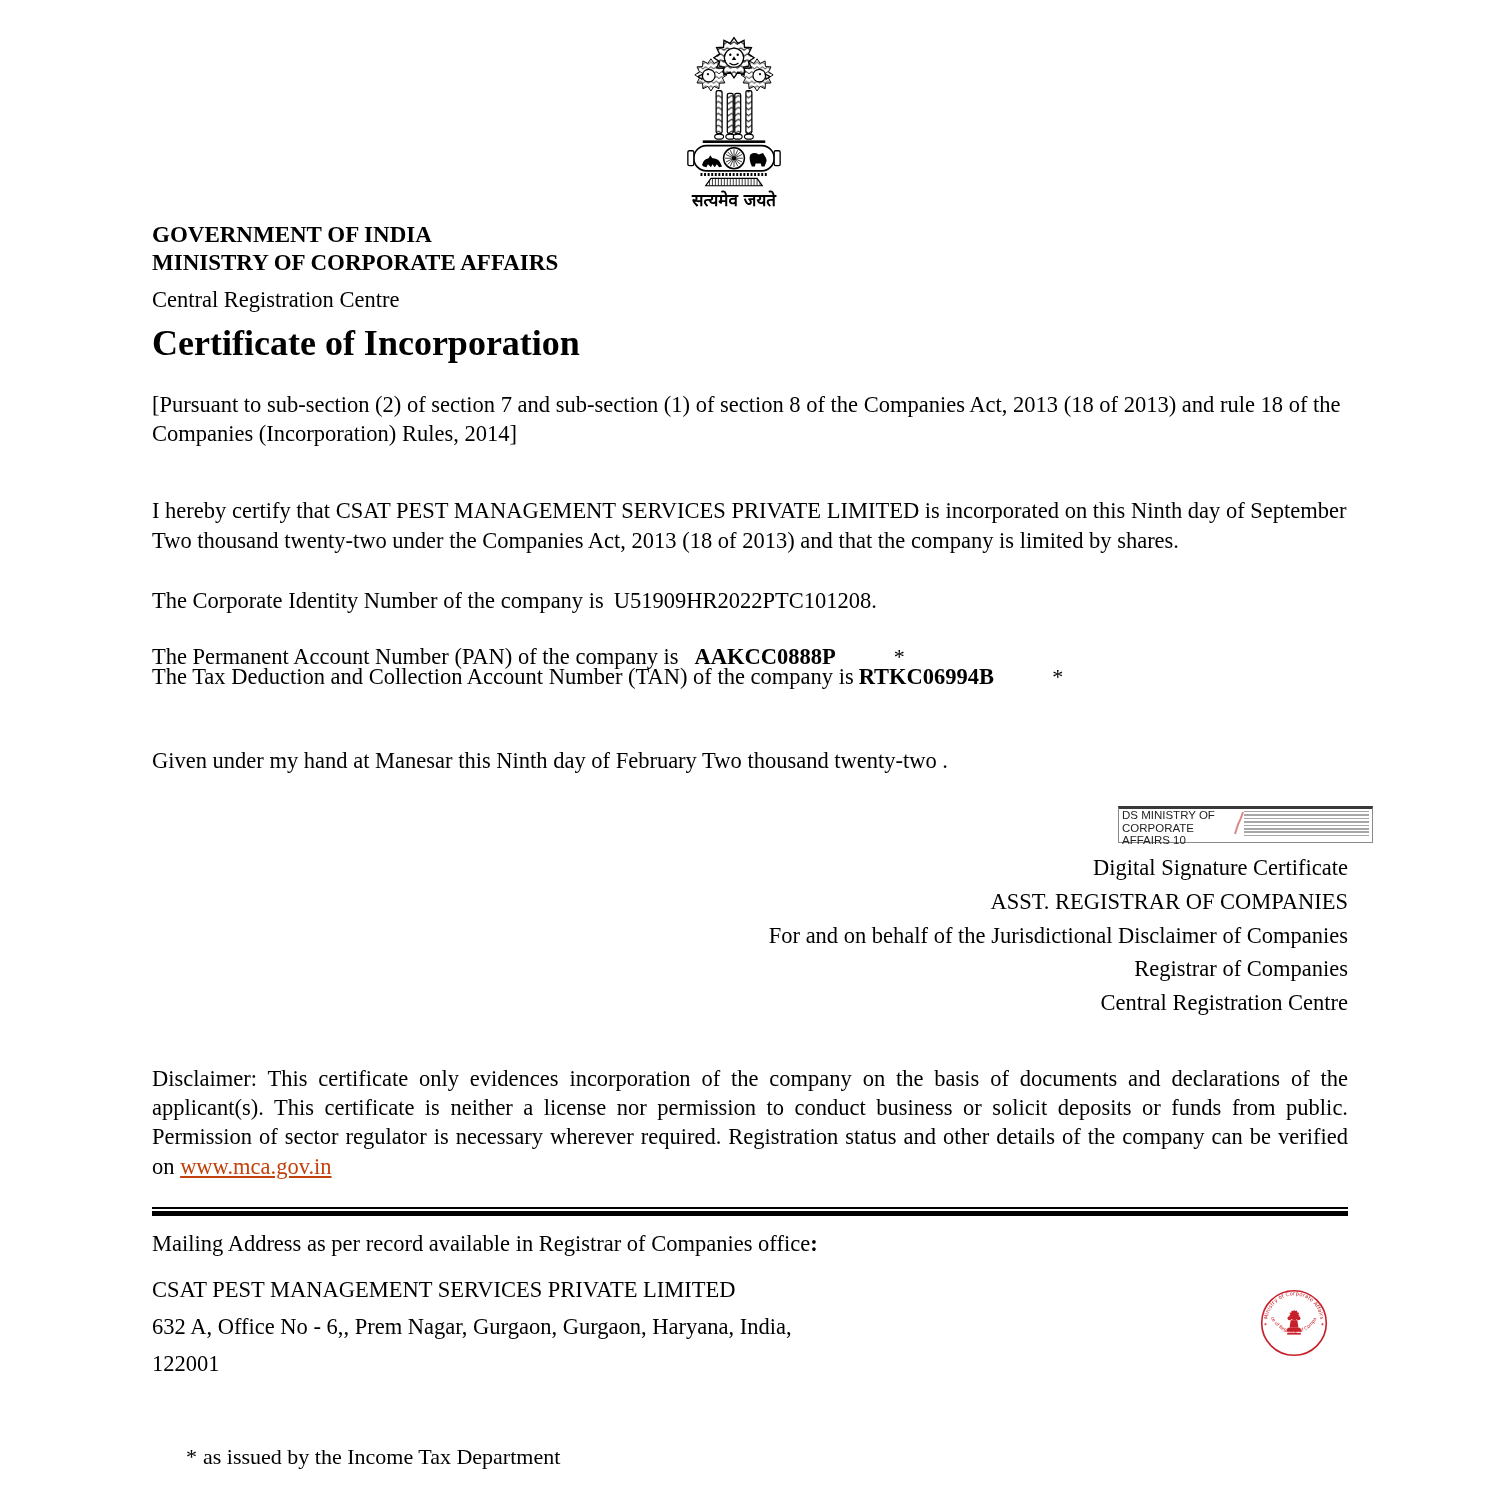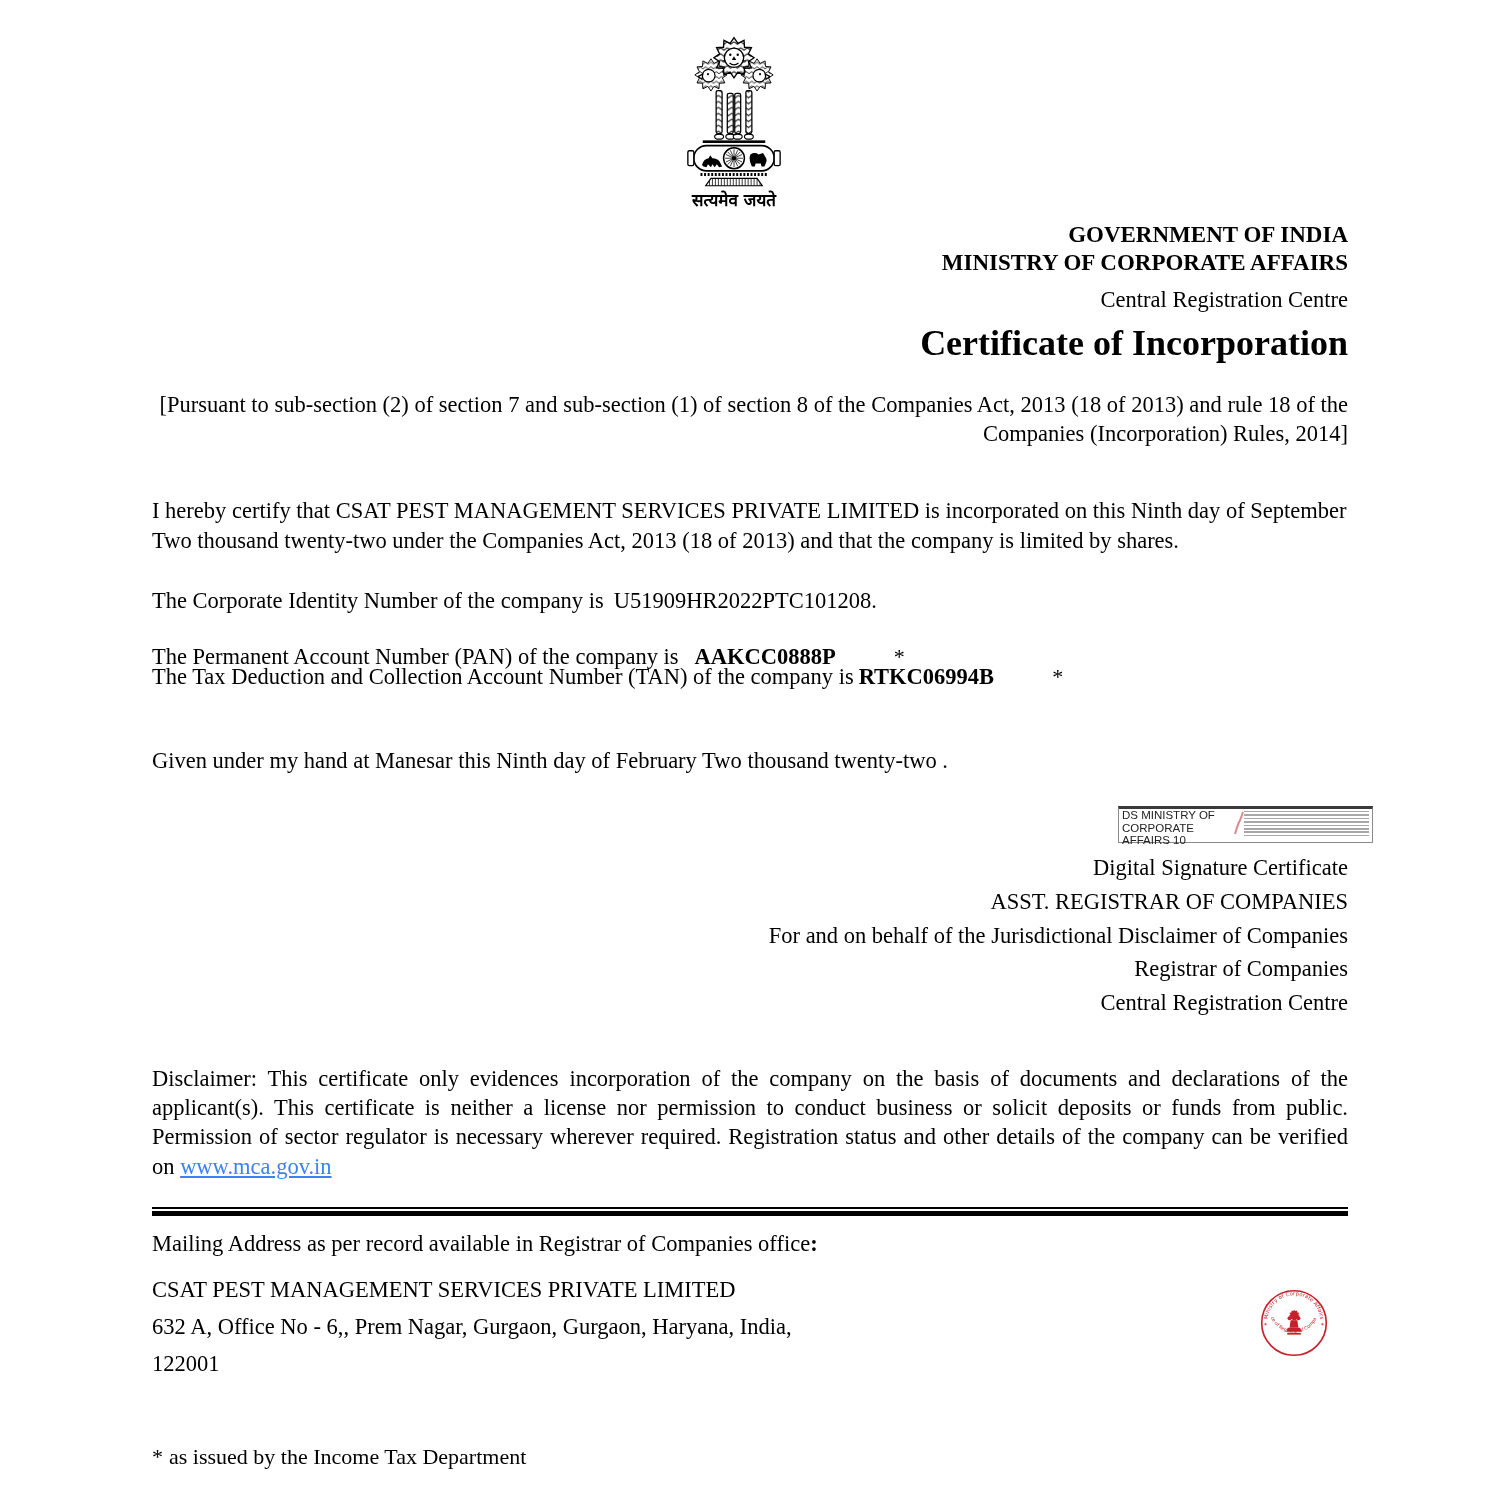--- a/index.html
+++ b/index.html
@@ -2,21 +2,21 @@
 <html><head>
 <meta charset="utf-8">
 <style>
   html,body{margin:0;padding:0;background:#fff;}
   .page{
     position:relative;width:1500px;height:1500px;background:#ffffff;
     font-family:"Liberation Serif", serif;color:#000;overflow:hidden;
   }
   .abs{position:absolute;}
   .content{left:152px;width:1196px;}
-  .centered{text-align:right;}
+  .centered{text-align:left;}
   
   .emblem-wrap{top:28px;left:0;width:1468px;text-align:center;}
   .emblem-caption{font-family:"DejaVu Sans", sans-serif;font-size:17px;font-weight:bold;margin-top:0px;line-height:1;}
   
   .gov-line{top:222px;font-size:23px;font-weight:bold;}
   .ministry-line{top:250px;font-size:23px;font-weight:bold;}
   .crc-line{top:287px;font-size:22.5px;}
   .cert-title{top:322px;font-size:36px;font-weight:bold;}
   .subtitle{top:390px;font-size:22.5px;line-height:29px;}
   
@@ -45,36 +45,36 @@
   .ds-tinytext{
     position:absolute;left:10px;top:2px;right:0;height:25px;
     background:repeating-linear-gradient(to bottom,#8a8a8a 0px,#8a8a8a 1.5px,transparent 1.5px,transparent 3.4px);
     opacity:.75;
   }
   .ds-mark{position:absolute;left:-2px;top:1px;}
   
   .sig-block{top:851px;text-align:right;font-size:22.5px;line-height:33.8px;}
   
   .disclaimer{top:1064px;font-size:22.5px;line-height:29.2px;text-align:justify;}
-  .mca-link{color:#3b82f6;text-decoration:underline;}
+  .mca-link{color:#c2410c;text-decoration:underline;}
   
   .rule{top:1207px;height:9px;}
   .rule .r1{height:2px;background:#000;}
   .rule .r2{height:2px;background:#fff;}
   .rule .r3{height:5px;background:#000;}
   
   .mail-head{top:1231px;font-size:22.5px;}
   .mail-head b{font-weight:bold;}
   .mail-company{top:1277px;font-size:22.5px;}
   .mail-addr{top:1314px;font-size:22.5px;}
   .mail-pin{top:1351px;font-size:22.5px;}
   
   .stamp{top:1289px;left:1260px;width:68px;height:68px;}
   
-  .footnote{top:1444px;font-size:22px;}
+  .footnote{top:1444px;font-size:22px;margin-left:34px;}
   .footnote .sym{margin-right:6px;}
 </style>
 </head>
 <body>
 
 <div class="page">
 
   <div class="abs emblem-wrap">
     <svg width="112" height="160" viewBox="0 0 150 215">
       <defs>

